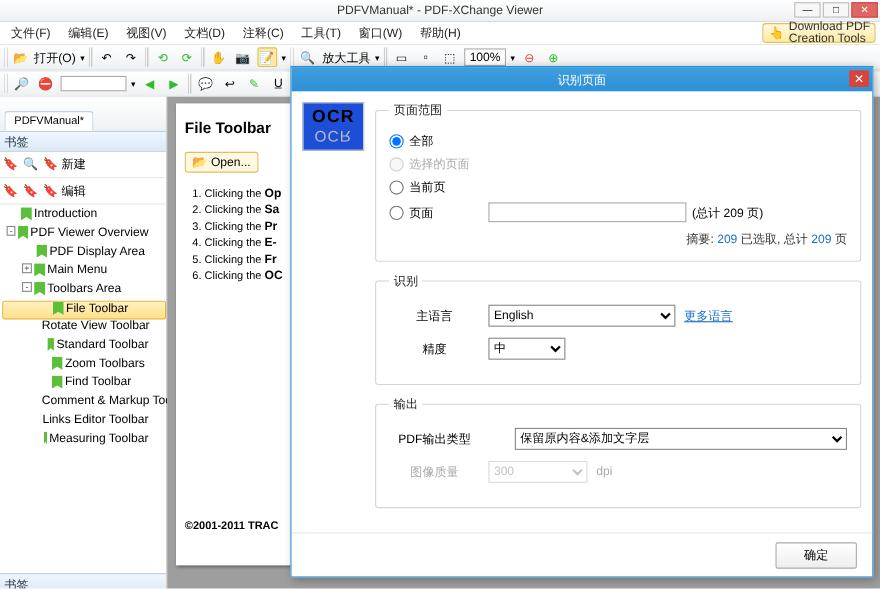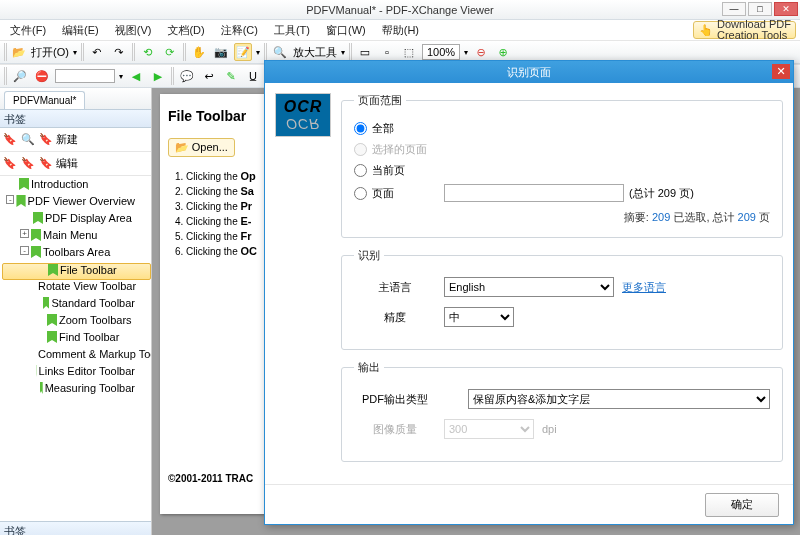--- a/index.html
+++ b/index.html
@@ -10,21 +10,21 @@
   .winbtn { width:24px; height:14px; border:1px solid #bbb; background:#f7f7f7; display:flex; align-items:center; justify-content:center; font-size:9px; }
   .winbtn.close { background:#e06666; color:#fff; border-color:#c44; }
   .menubar { height:20px; background:#fff; display:flex; align-items:center; padding:0 4px; gap:4px; position:relative; }
   .menubar .mitem { padding:2px 6px; color:#222; }
   .dlbtn { position:absolute; right:4px; top:1px; height:18px; border:1px solid #e0c060; background:linear-gradient(#fff8e0,#ffe9a0); border-radius:3px; display:flex; align-items:center; padding:0 4px; gap:3px; font-size:9px; color:#333; }
   .toolbar { height:24px; background:linear-gradient(#fff,#eef1f3); border-top:1px solid #e6e6e6; border-bottom:1px solid #d6dde3; display:flex; align-items:center; padding:0 4px; gap:4px; }
   .tbtn { width:18px; height:18px; display:flex; align-items:center; justify-content:center; border-radius:2px; }
   .grip { width:3px; height:18px; background:linear-gradient(to right,#ccc 0,#ccc 1px,transparent 1px,transparent 2px,#ccc 2px); }
   .mainrow { display:flex; height:451px; }
   .sidebar { width:152px; background:#fff; border-right:1px solid #ccc; display:flex; flex-direction:column; }
-  .tabstrip { height:22px; background:linear-gradient(#fff,#eef1f3); border-bottom:1px solid #bfcedb; display:flex; align-items:flex-end; padding-left:4px; }
+  .tabstrip { height:32px; background:linear-gradient(#fff,#eef1f3); border-bottom:1px solid #bfcedb; display:flex; align-items:flex-end; padding-left:4px; }
   .tab { padding:3px 8px; border:1px solid #bfcedb; border-bottom:none; background:#fff; border-radius:3px 3px 0 0; font-size:10px; }
   .sbhead { height:18px; background:linear-gradient(#eef6ff,#dde9f7); border-bottom:1px solid #bfcedb; padding:2px 4px; color:#234; }
   .sbtools { height:24px; display:flex; align-items:center; gap:2px; padding:2px; border-bottom:1px solid #e6e6e6; flex-wrap:wrap; }
   .tree { flex:1; overflow:auto; padding:2px 0 2px 2px; }
   .trow { display:flex; align-items:flex-start; height:17px; padding-right:16px; gap:2px; white-space:nowrap; }
   .trow .pm { width:9px; height:9px; border:1px solid #888; display:flex; align-items:center; justify-content:center; font-size:8px; line-height:1; background:#fff; color:#444; }
   .trow.sel { background:linear-gradient(#fff0c0,#ffe18a); border:1px solid #e6b43c; border-radius:2px; height:17px; }
   .bm { width:10px; height:12px; background:#5bbf3a; clip-path:polygon(0 0,100% 0,100% 100%,50% 75%,0 100%); }
   .sbfoot { height:18px; background:linear-gradient(#eef6ff,#dde9f7); border-top:1px solid #bfcedb; padding:2px 4px; color:#234; }
   .docarea { flex:1; background:#9e9e9e; position:relative; overflow:hidden; }
@@ -33,21 +33,21 @@
   .openbox { display:inline-block; border:1px solid #e0c060; background:#fff8e0; border-radius:3px; padding:2px 6px; margin:4px 0 10px; }
   .page ol { margin:0; padding-left:18px; }
   .page li { margin:3px 0; font-size:10px; }
   .copyright { position:absolute; bottom:30px; left:8px; font-weight:bold; font-size:10px; }
   .pagenum { width:36px; height:14px; border:1px solid #aaa; text-align:center; background:#fff; font-size:10px; }
   
   .dialog { position:absolute; left:264px; top:60px; width:530px; height:465px; background:#fff; border:1px solid #2a8dd4; box-shadow:2px 2px 8px rgba(0,0,0,.3); display:flex; flex-direction:column; }
   .dlgtitle { height:22px; background:linear-gradient(#3fa0e0,#2d8fd6); display:flex; align-items:center; color:#fff; padding:0 6px; justify-content:center; position:relative; }
   .dlgtitle .dclose { position:absolute; right:3px; top:3px; width:18px; height:15px; background:#d9433a; color:#fff; display:flex; align-items:center; justify-content:center; font-size:11px; }
   .dlgbody { flex:1; display:flex; padding:10px; gap:10px; }
-  .ocricon { width:56px; height:44px; border:1px solid #ccc; background:#0369a1; display:flex; flex-direction:column; align-items:center; justify-content:center; font-family:serif;font-style:italic; }
+  .ocricon { width:56px; height:44px; border:1px solid #ccc; background:#1d4ed8; display:flex; flex-direction:column; align-items:center; justify-content:center; font-family:serif; }
   .ocricon .l1 { font-size:16px; font-weight:bold; letter-spacing:1px; }
   .ocricon .l2 { font-size:14px; color:#bbb; transform:scaleY(-1); letter-spacing:1px; }
   .dlgmain { flex:1; }
   fieldset { border:1px solid #d0d6dc; border-radius:3px; margin:0 0 10px; padding:10px 12px 12px; }
   legend { padding:0 4px; color:#222; }
   .radiorow { display:flex; align-items:center; gap:5px; margin:3px 0 6px; }
   .radiorow input[type=radio] { margin:0; }
   .radiorow.disabled { color:#aaa; }
   .pginput { width:180px; height:18px; border:1px solid #aaa; padding:1px 3px; }
   .hint { color:#666; margin:4px 0 0 18px; }

